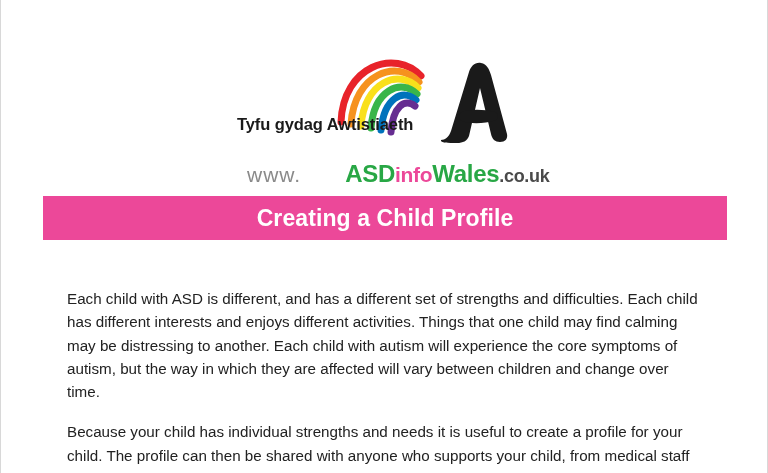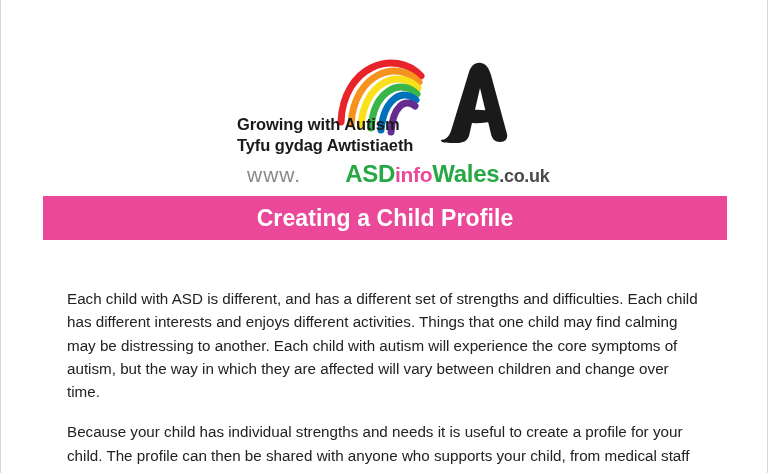--- a/index.html
+++ b/index.html
@@ -135,21 +135,20 @@
           </g>
 
           <g fill="#1a1a1a">
             <path d="M112 104 C 116 104, 120 101, 122 95 L 140 36 C 142 30, 146 26, 152 27 C 158 28, 160 33, 162 39 L 178 98 C 179 103, 176 106, 171 106 C 166 106, 163 103, 162 98 L 151 52 L 140 100 C 138 105, 134 107, 128 107 C 119 107, 111 107, 112 104 Z"></path>
             <path d="M133 76 C 140 73, 155 73, 166 76 C 170 77.5, 170 83, 166 84.5 C 155 88, 140 88, 133 85 C 129 83.5, 129 77.5, 133 76 Z"></path>
           </g>
         </svg>
       </div>
 
       <div class="logo-text">
-        <span class="line1">Growing with Autism</span>
         <span class="line2">Tyfu gydag Awtistiaeth</span>
       </div>
 
       <div class="logo-url">
         <span class="u-www">www.</span><span class="u-asd">ASD</span><span class="u-info">info</span><span class="u-wales">Wales</span><span class="u-couk">.co.uk</span>
       </div>
 
     </div>
   </div>
 

